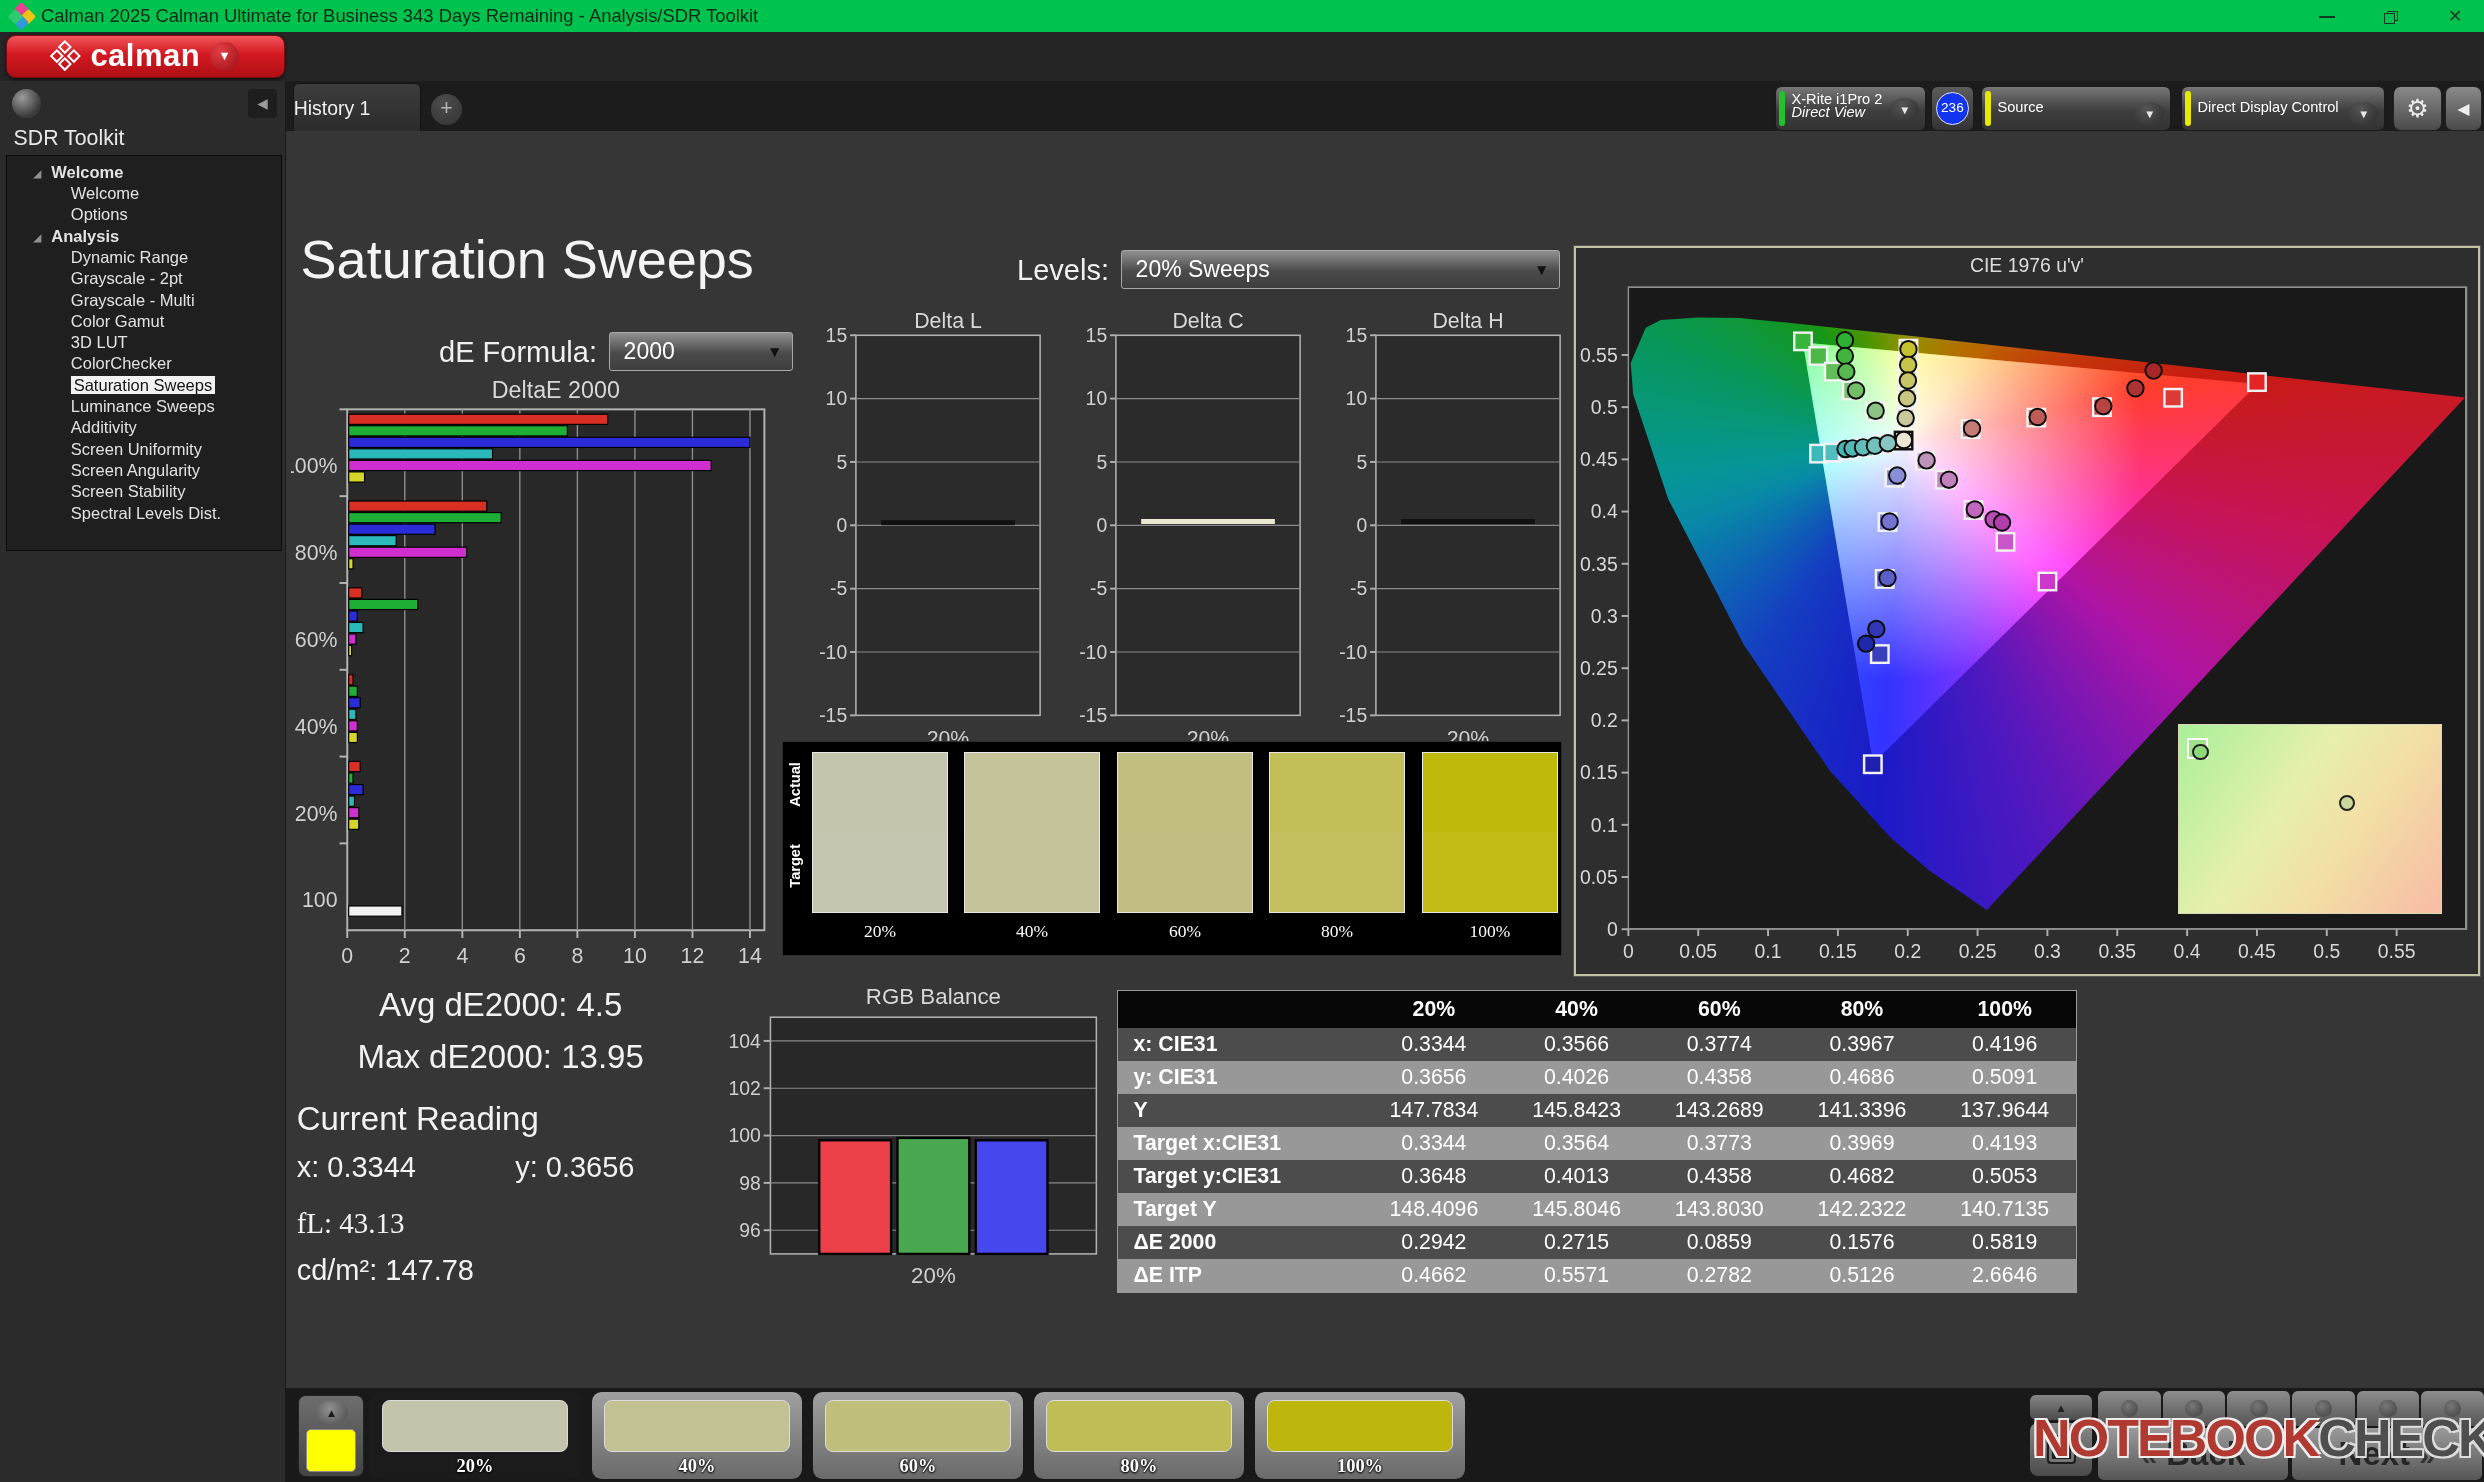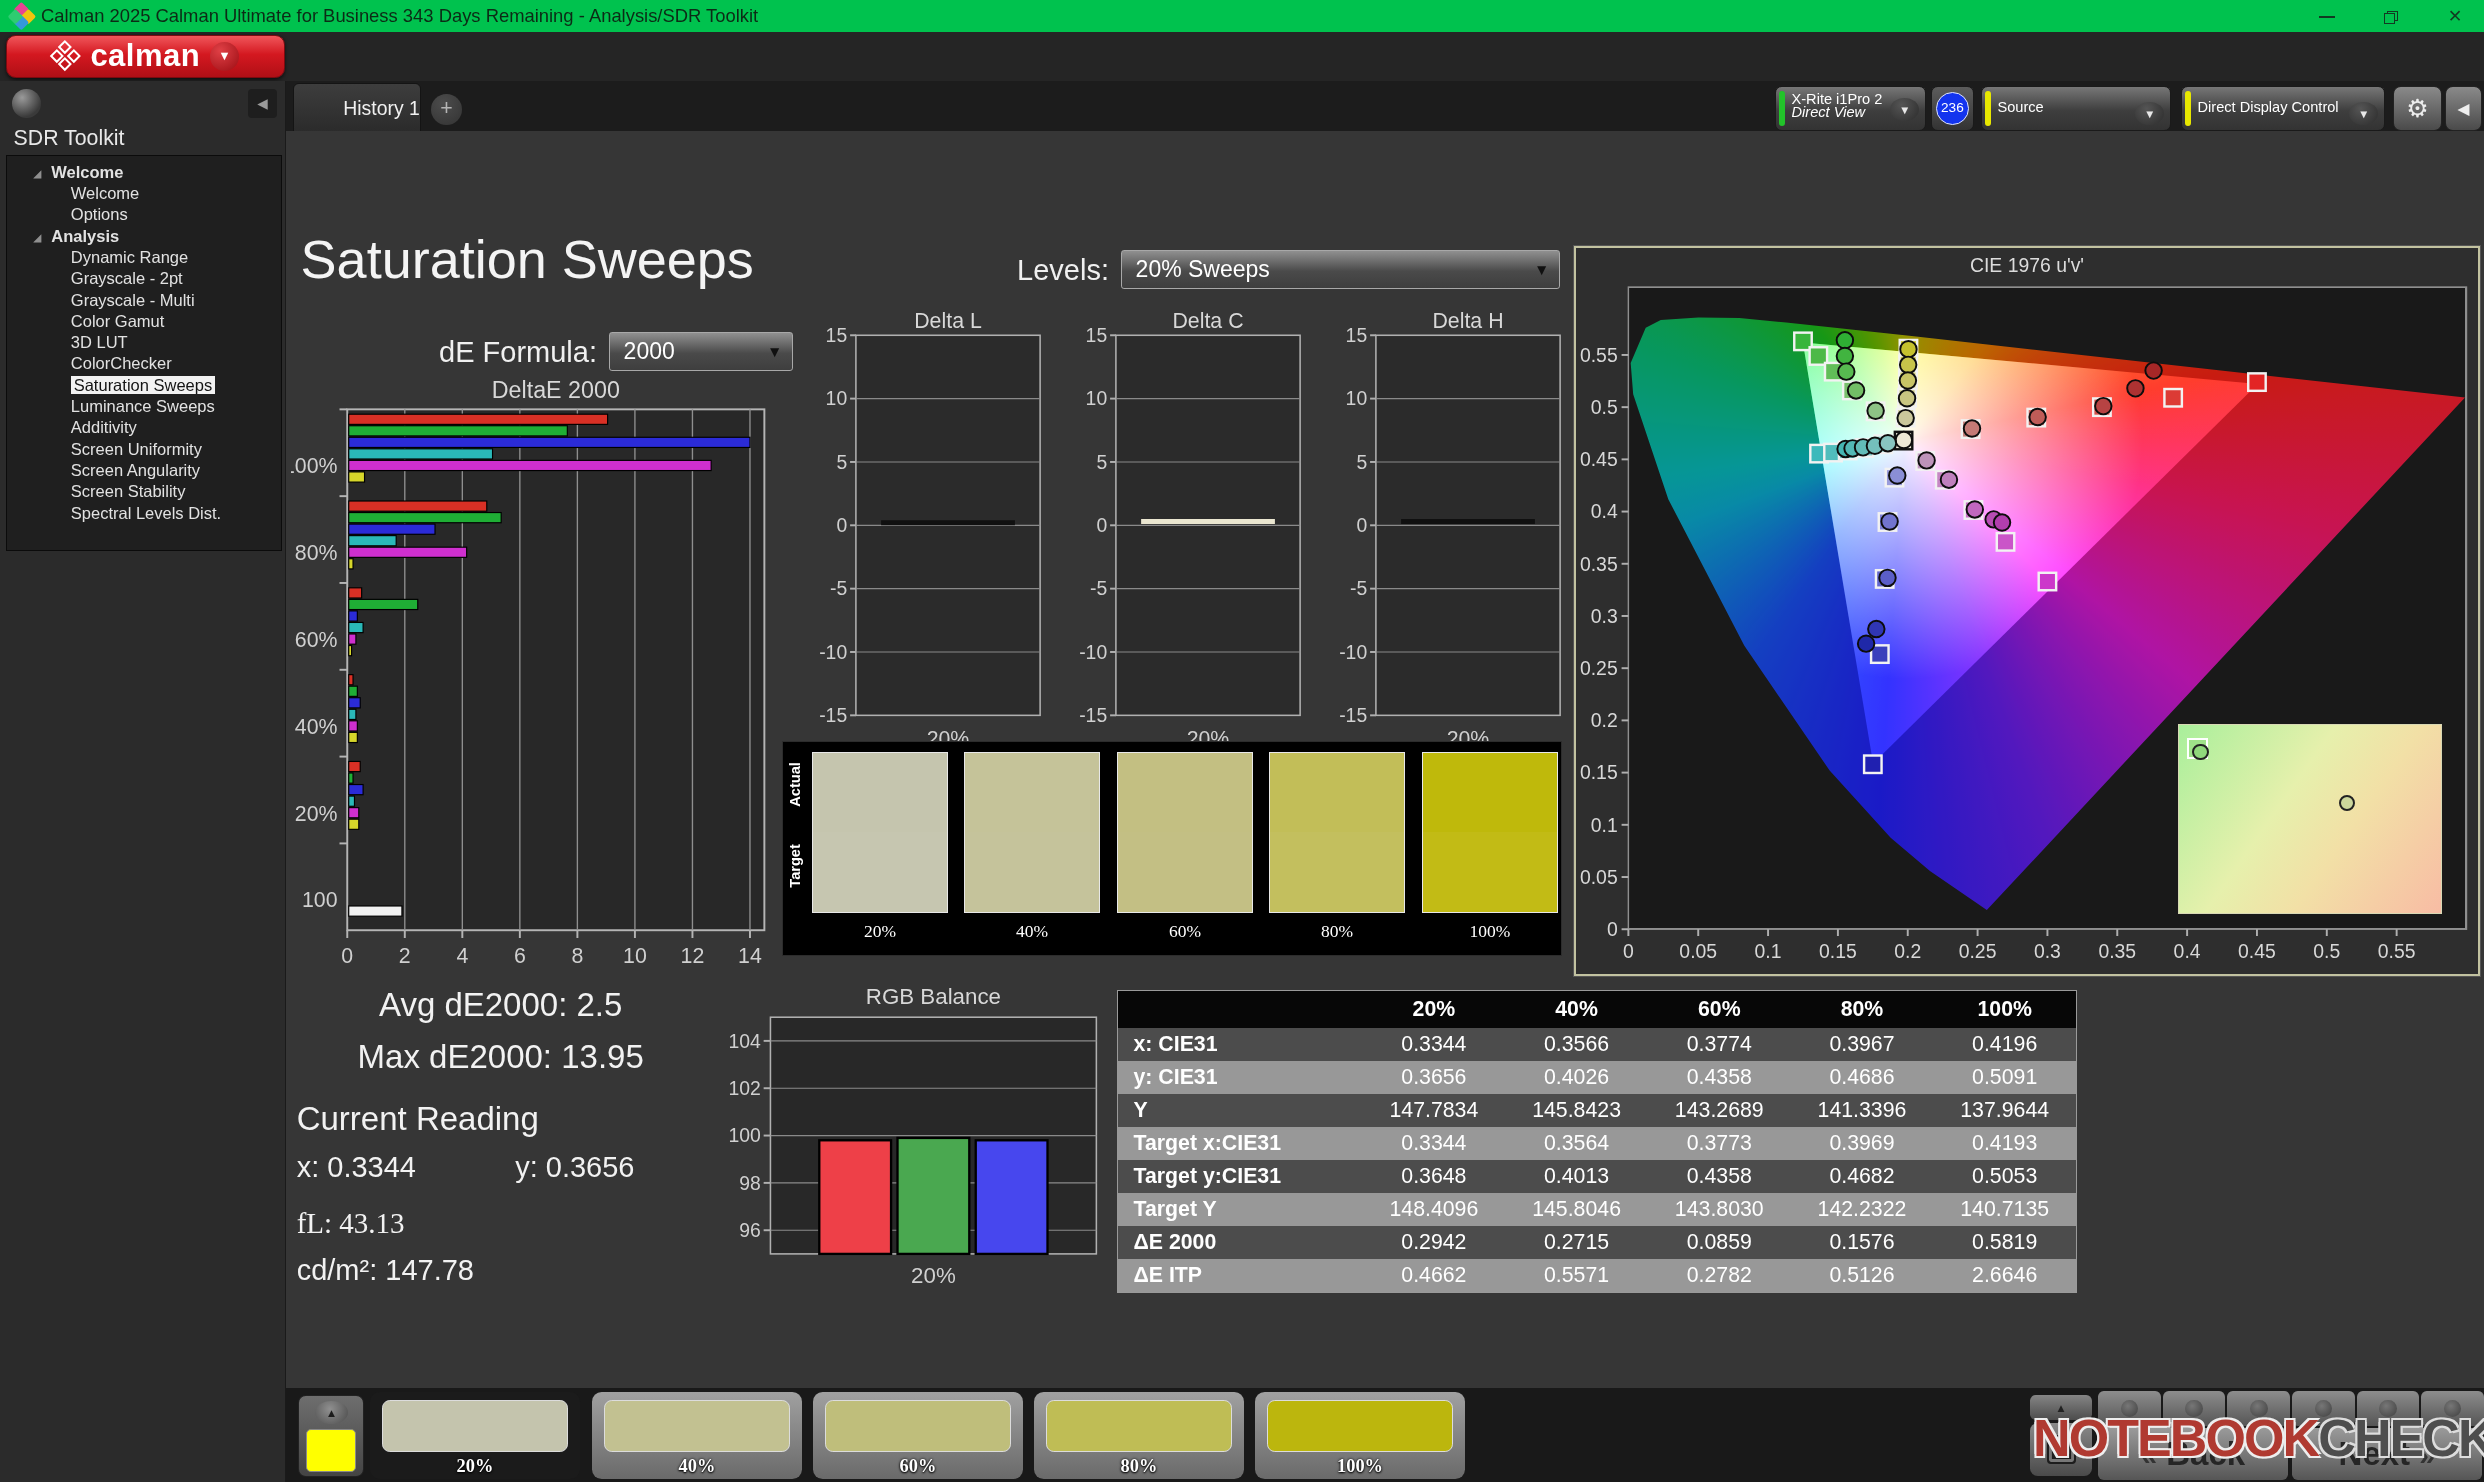--- a/index.html
+++ b/index.html
@@ -25,21 +25,21 @@
     background:linear-gradient(#f0565b,#d41820 45%,#b00f16);border:1.9px solid #7e0a10;box-sizing:border-box;
     display:flex;align-items:center;justify-content:center;gap:9.7px;box-shadow:0 1.9px 3.9px rgba(0,0,0,.6);}
   .calman-btn .word{color:#fff;font-size:31px;font-weight:bold;letter-spacing:0.5px;}
   .calman-dd{width:29px;height:29px;border-radius:50%;background:radial-gradient(circle at 35% 30%,#e04046,#9c0d13);display:flex;align-items:center;justify-content:center;color:#fff;font-size:12.6px;}
   .cal-diamond{position:relative;width:29px;height:29px;}
   .cal-diamond i{position:absolute;width:9.7px;height:9.7px;border:2.4px solid #fff;transform:rotate(45deg);box-sizing:border-box;}
 
   
   .tabstrip{position:absolute;left:286px;top:81px;width:2198px;height:50px;background:#1c1c1c;}
   .tab{position:absolute;left:6.8px;top:1.9px;width:128px;height:49px;background:linear-gradient(#3d3d3d,#2b2b2b);
-    border-radius:5.8px 5.8px 0 0;color:#f0f0f0;font-size:19.4px;text-align:right;line-height:49px;border:1px solid #141414;box-sizing:border-box;}
+    border-radius:5.8px 5.8px 0 0;color:#f0f0f0;font-size:19.4px;text-align:left;line-height:49px;border:1px solid #141414;box-sizing:border-box;}
   .addtab{position:absolute;left:145px;top:12.6px;width:31px;height:31px;border-radius:50%;background:radial-gradient(circle at 40% 30%,#4c4c4c,#333);color:#b5b5b5;font-size:21.3px;text-align:center;line-height:29px;}
   .tb-dd{position:absolute;top:4.9px;height:45px;border-radius:6.8px;background:linear-gradient(#777,#3e3e3e 55%,#333);border:1px solid #1a1a1a;box-sizing:border-box;color:#fff;overflow:hidden;}
   .tb-dd .stripe{position:absolute;left:2.9px;top:3.9px;bottom:3.9px;width:5.8px;border-radius:2.9px;}
   .tb-dd .dtxt{position:absolute;left:15.5px;top:3.9px;line-height:17.5px;font-size:14.6px;white-space:nowrap;}
   .tb-dd .one{top:11.6px;line-height:19.4px;}
   .tb-dd .arr{position:absolute;right:5.8px;top:10.7px;width:29px;height:23px;border-radius:50%;background:radial-gradient(circle at 40% 30%,#555,#2c2c2c);color:#e8e8e8;font-size:11.6px;text-align:center;line-height:23px;}
   .badge-btn{position:absolute;top:4.9px;height:45px;width:43px;border-radius:6.8px;background:linear-gradient(#5c5c5c,#333);border:1px solid #1a1a1a;box-sizing:border-box;}
   .badge{position:absolute;left:3.9px;top:4.9px;width:33px;height:33px;border-radius:50%;background:#1334ee;border:1.9px solid #dfe6ff;box-sizing:border-box;color:#fff;font-size:13.6px;text-align:center;line-height:29px;}
   .sq-btn{position:absolute;top:4.9px;height:45px;border-radius:7.8px;background:linear-gradient(#8a8a8a,#4a4a4a);border:1px solid #222;box-sizing:border-box;color:#eee;text-align:center;}
 
@@ -531,21 +531,21 @@
             <circle cx="331.20000000000005" cy="234.2943089430894" r="8.5" fill="#8a8ed6" stroke="#0d0d0d" stroke-width="2"></circle>
             <circle cx="323.28000000000003" cy="281.65691056910566" r="8.5" fill="#7274cf" stroke="#0d0d0d" stroke-width="2"></circle>
             <circle cx="321.12" cy="339.78373983739834" r="8.5" fill="#5b5ec8" stroke="#0d0d0d" stroke-width="2"></circle>
             <circle cx="309.6" cy="392.5284552845529" r="8.5" fill="#3036b4" stroke="#0d0d0d" stroke-width="2"></circle>
             <circle cx="299.088" cy="407.5983739837398" r="8.5" fill="#1f28a8" stroke="#0d0d0d" stroke-width="2"></circle>
           </g>
         </svg>
     </div>
 
     <div class="stats">
-      <div class="c">Avg dE2000: 2.5</div>
+      <div class="c">Avg dE2000: 4.5</div>
       <div class="c">Max dE2000: 13.95</div>
       <div class="l">Current Reading</div>
       <div class="m">
         <span>x: 0.3344</span>
         <span style="display:inline-block;width:83px;"></span>
         <span>y: 0.3656</span>
       </div>
       <div class="m" style="margin-top:23px;font-family:Liberation Serif, serif;">fL: 43.13</div>
       <div class="m">cd/m²: 147.78</div>
     </div>

